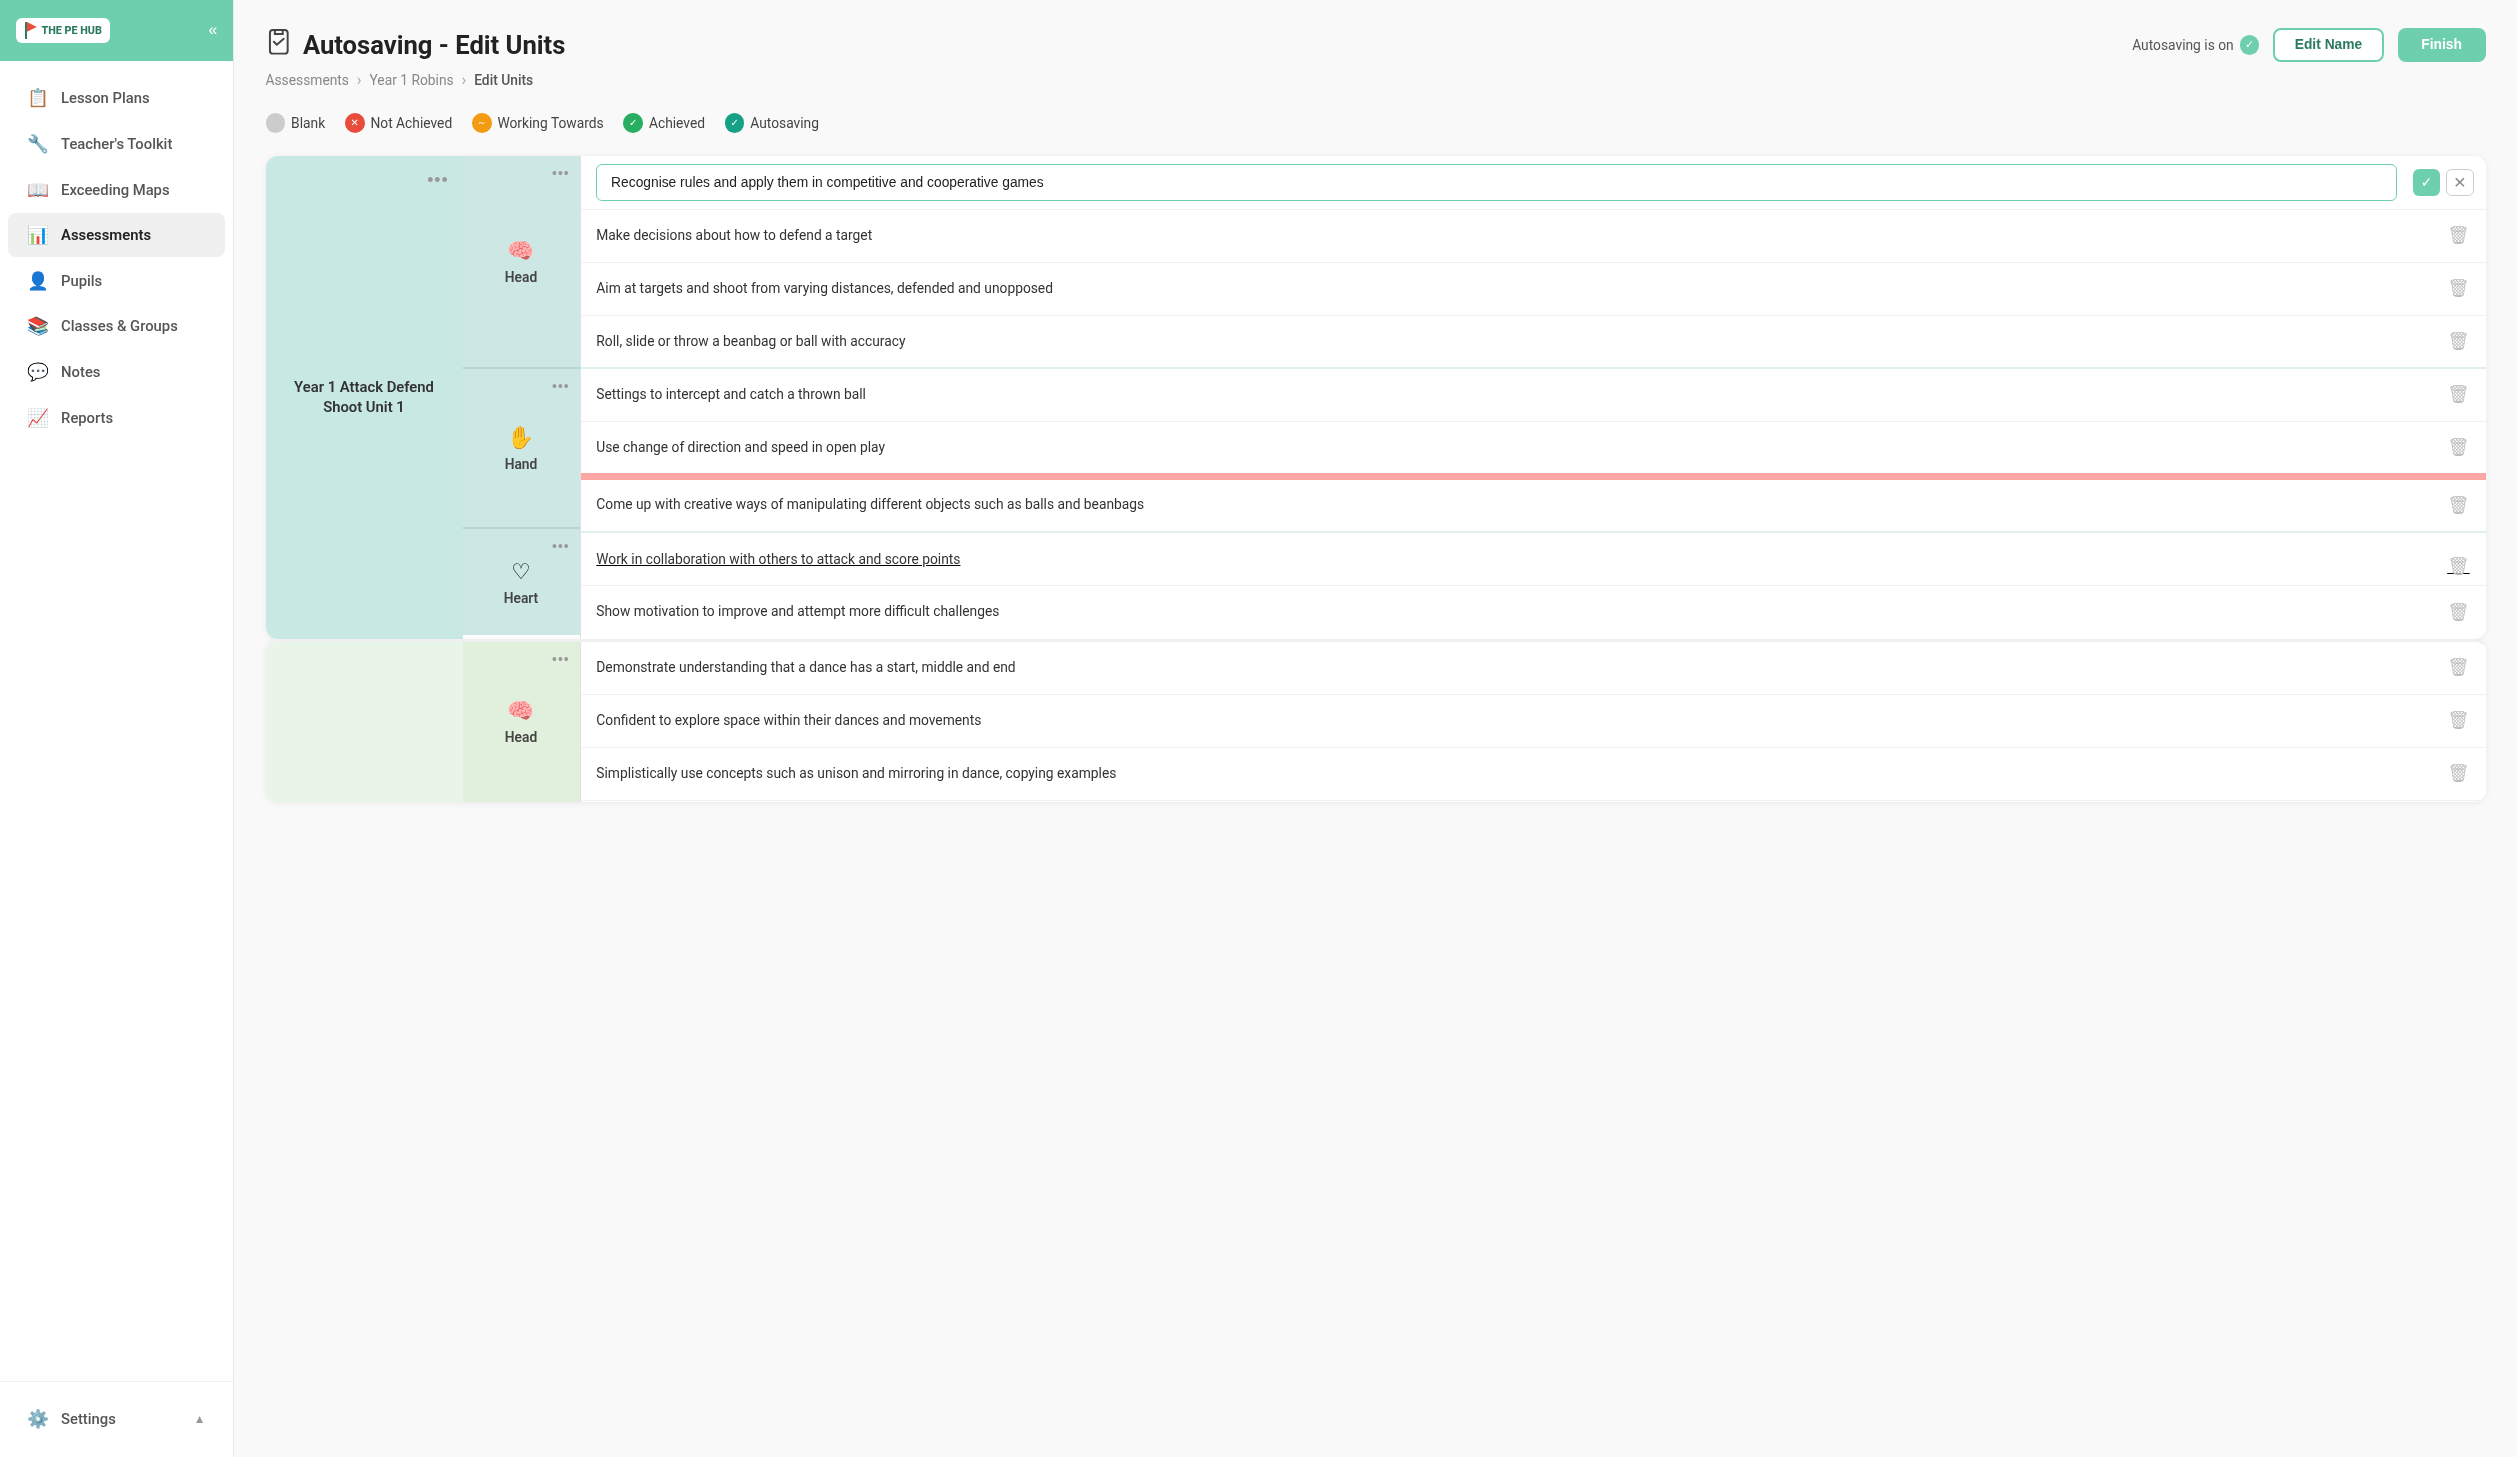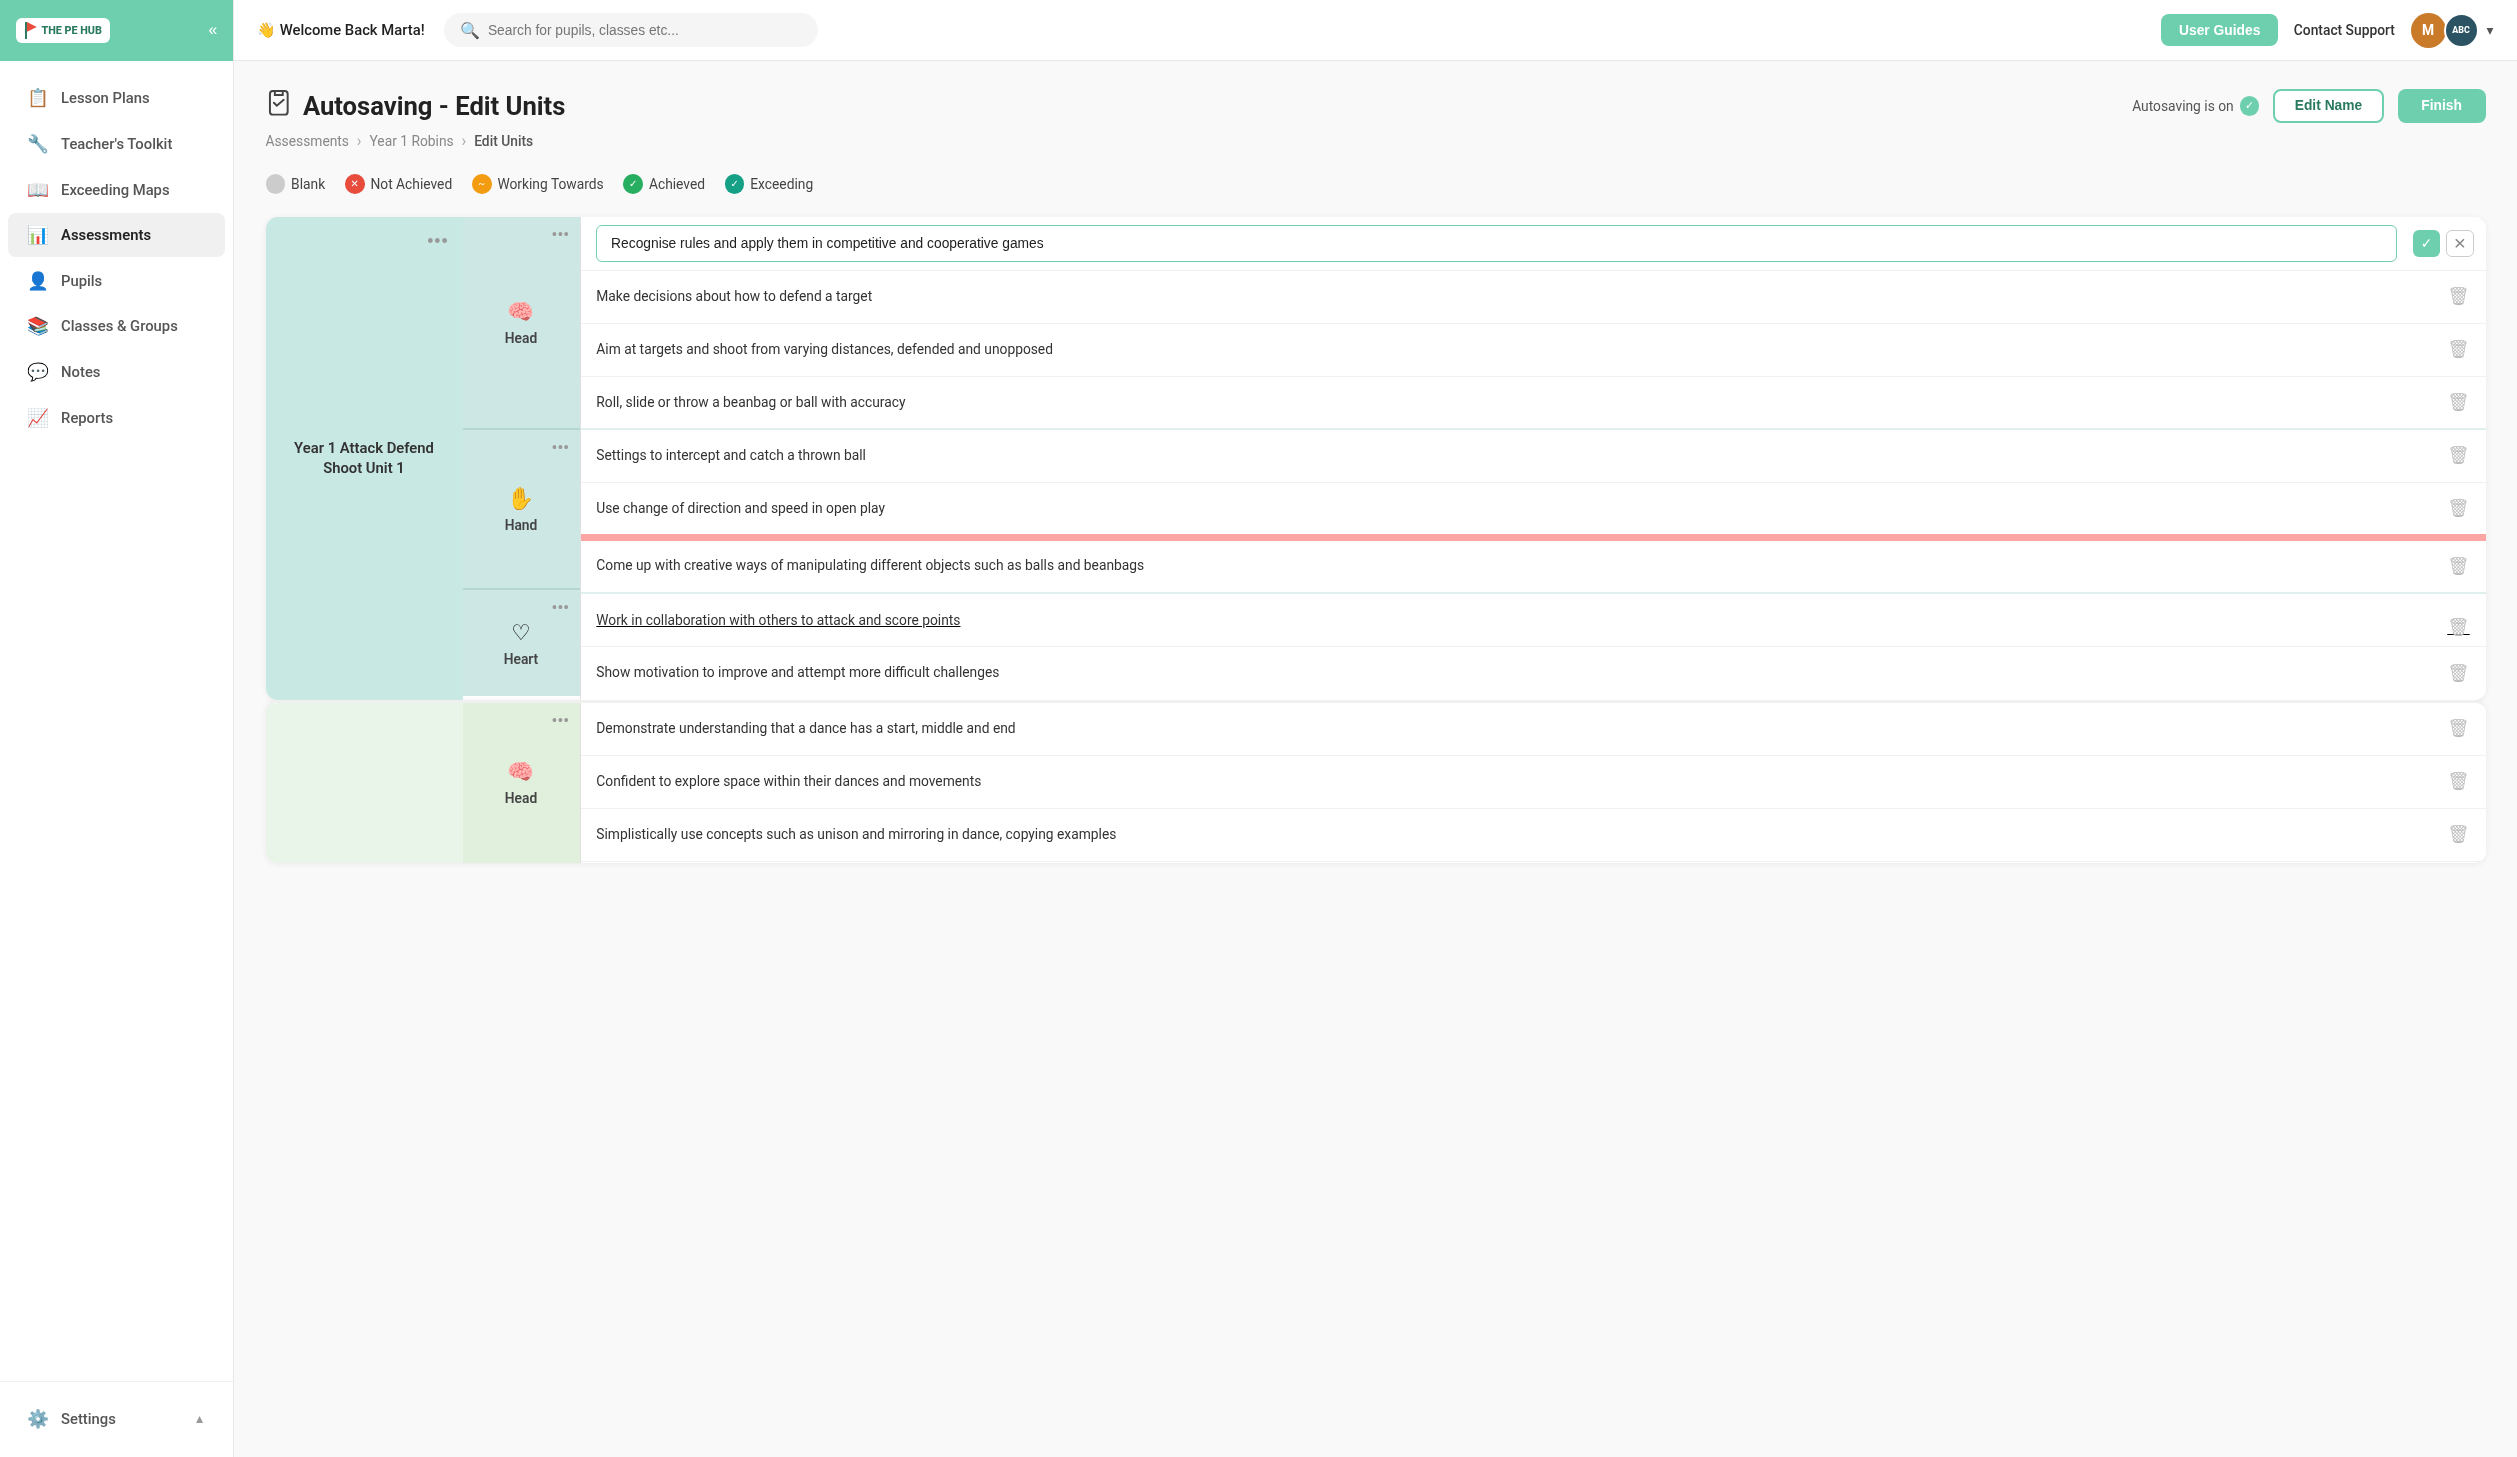--- a/index.html
+++ b/index.html
@@ -388,38 +388,20 @@
     <div class="nav-item">
       <span class="nav-icon">⚙️</span>
       <span>Settings</span>
       <span style="margin-left:auto;font-size:11.8px;color:#999;">▲</span>
     </div>
   </div>
 </div>
 
 <div class="main">
 
-  <div class="topbar">
-    <span class="welcome-msg">👋 Welcome Back Marta!</span>
-    <div class="search-bar">
-      <span style="color:#aaa;">🔍</span>
-      <input type="text" placeholder="Search for pupils, classes etc..." style="">
-    </div>
-    <div class="topbar-actions">
-      <button class="btn-user-guides">User Guides</button>
-      <span class="contact-support">Contact Support</span>
-      <div class="user-avatar-area">
-        <div class="avatar-circle" style="background:#c97b2a;">
-          <span>M</span>
-        </div>
-        <div class="school-badge">ABC</div>
-        <span class="chevron-down">▾</span>
-      </div>
-    </div>
-  </div>
 
   <div class="page-content">
 
     <div class="page-header">
       <div class="page-title-area">
         <span class="page-title-icon">
           <svg width="25.6" height="27.6" viewBox="0 0 26 28" fill="none">
             <rect x="4" y="2" width="18" height="24" rx="3" stroke="#444" stroke-width="2" fill="none"></rect>
             <path d="M9 2 L9 6 L17 6 L17 2" stroke="#444" stroke-width="2" fill="none"></path>
             <polyline points="8,14 11,17 18,11" stroke="#444" stroke-width="2" fill="none" stroke-linecap="round"></polyline>
@@ -457,21 +439,21 @@
       <div class="legend-item">
         <div class="legend-dot dot-working-towards">~</div>
         <span>Working Towards</span>
       </div>
       <div class="legend-item">
         <div class="legend-dot dot-achieved">✓</div>
         <span>Achieved</span>
       </div>
       <div class="legend-item">
         <div class="legend-dot dot-exceeding">✓</div>
-        <span>Exceeding</span>
+        <span>Autosaving</span>
       </div>
     </div>
 
     <div style="background:#fff; border-radius:11.8px; overflow:hidden; box-shadow:0 1px 5.9px rgba(0,0,0,0.07); display:flex;">
 
       <div style="width:197px;min-width:197px;background:#c8e8e4;display:flex;align-items:center;justify-content:center;padding:19.7px;position:relative;">
         <button style="position:absolute;top:13.8px;right:13.8px;background:none;border:none;cursor:pointer;font-size:17.7px;color:#999;letter-spacing:1px;">•••</button>
         <span class="unit-name">Year 1 Attack Defend Shoot Unit 1</span>
       </div>
 

